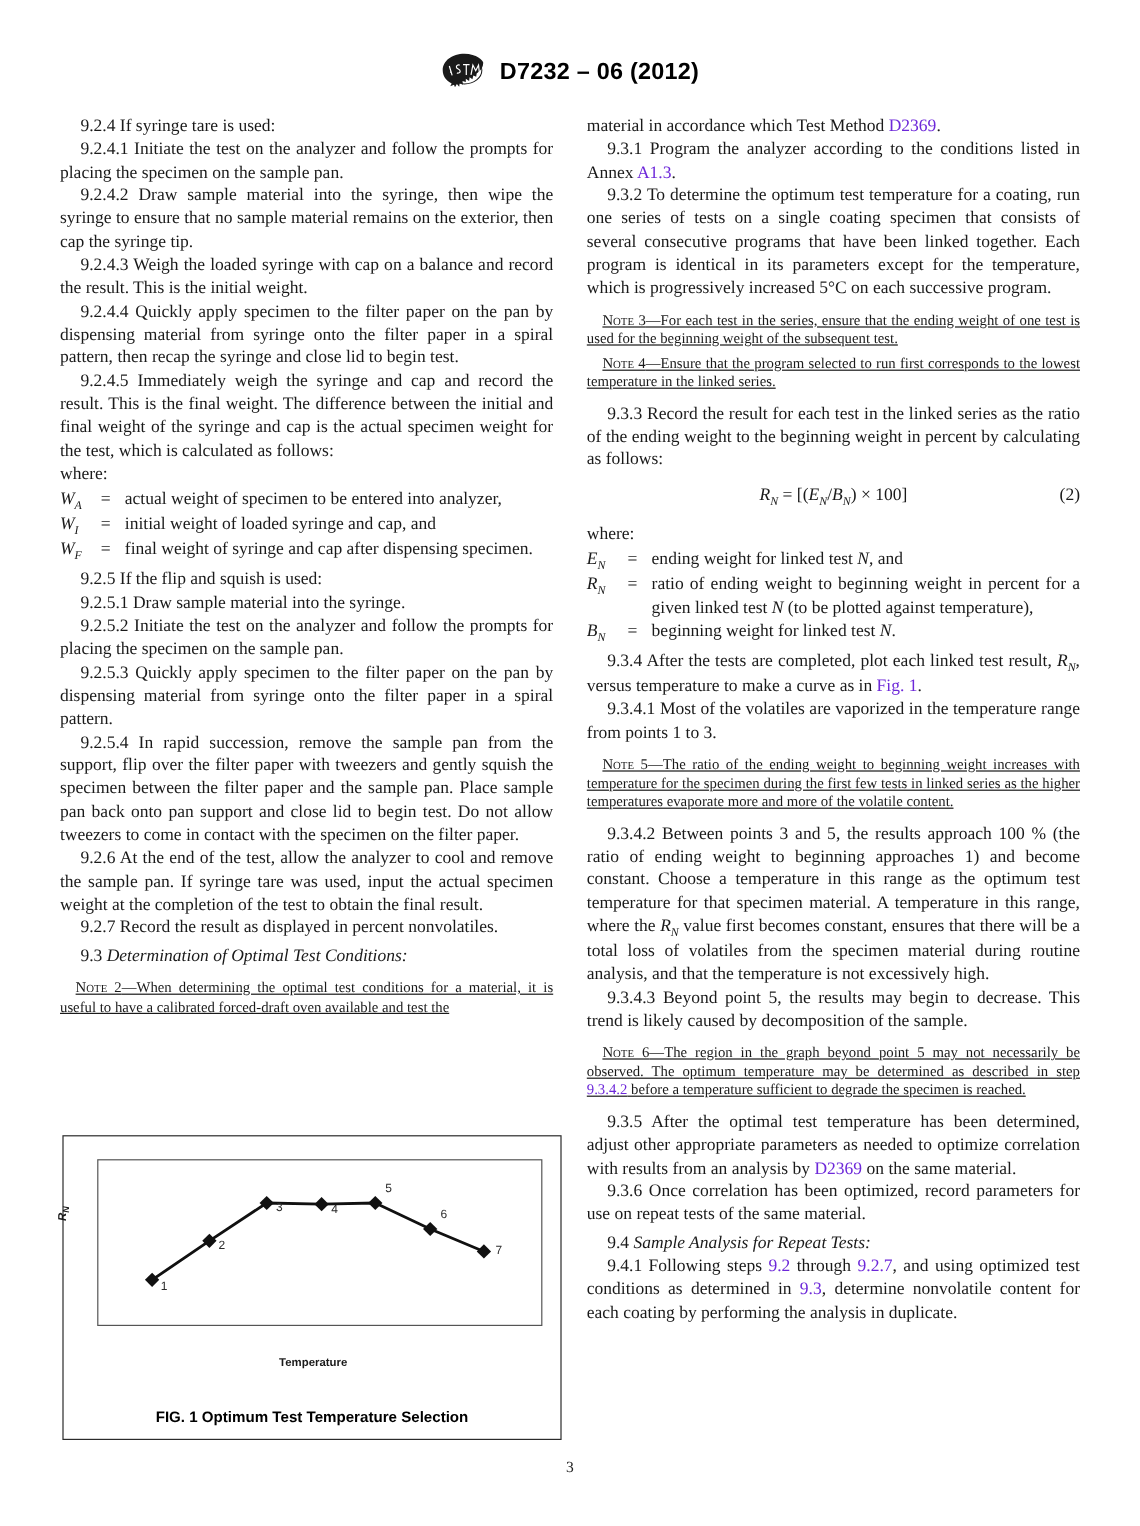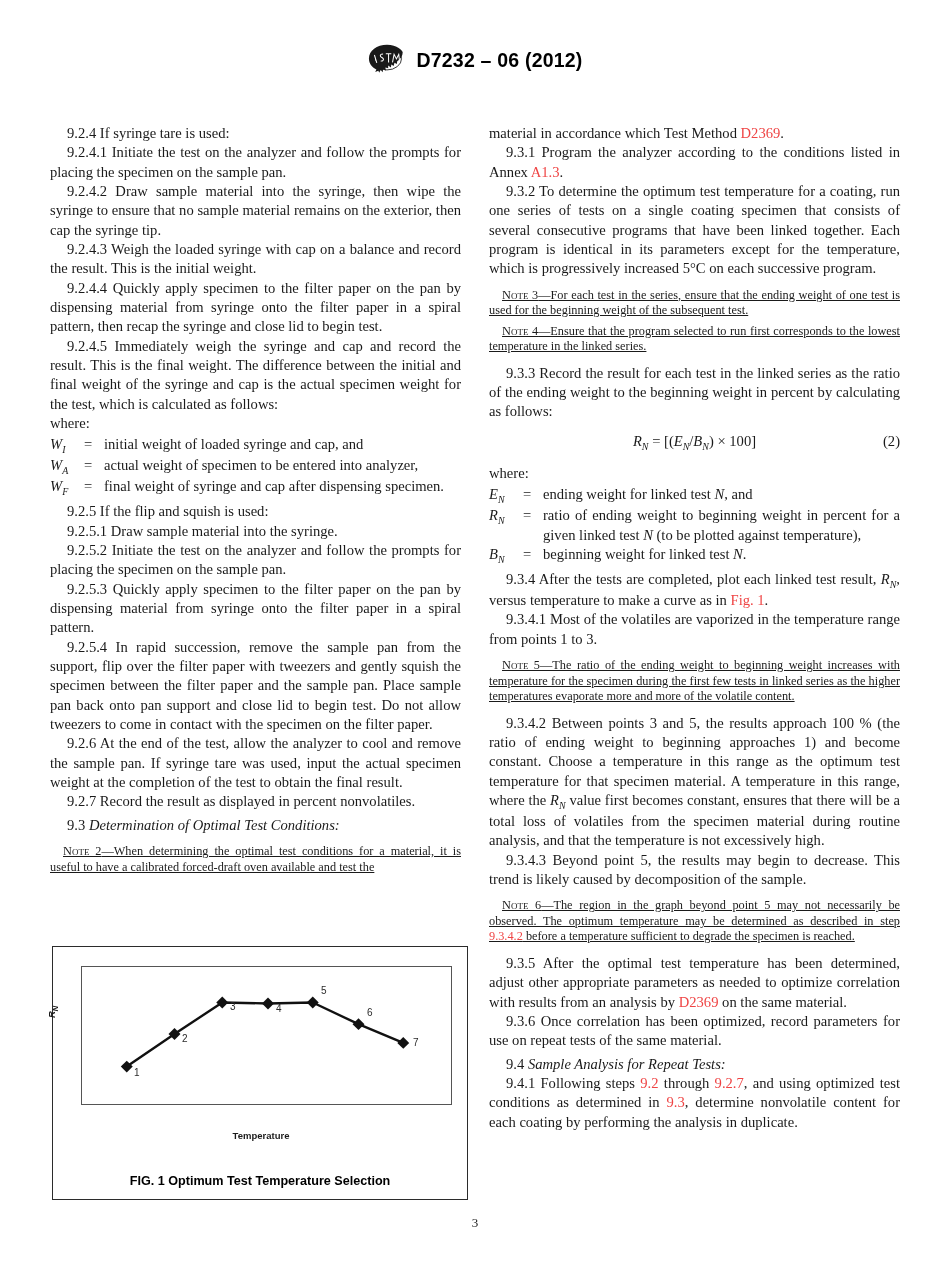--- a/index.html
+++ b/index.html
@@ -18,29 +18,29 @@
   .astm-logo{width:40px;height:33px;display:block;}
   .doc-title{
     font-family:"Liberation Sans","DejaVu Sans",sans-serif;
     font-weight:bold;font-size:19.5px;letter-spacing:.2px;color:#000;
     white-space:nowrap;
   }
 
   
   .col{position:absolute;top:96px;width:411px;
        font-size:14.6px;line-height:1.325;text-align:justify;
-       text-justify:inter-word;hyphens:none;margin-top:28px;}
+       text-justify:inter-word;hyphens:none;}
   .col-left{left:50px;}
   .col-right{left:489px;}
 
   p{margin:0;}
   .para{text-indent:17px;margin:0;}
   .cont{text-indent:0;}
   .ital{font-style:italic;}
-  .lnk{color:#ef4444;}
+  .lnk{color:#6d28d9;}
 
   
   .note{
     font-size:12.3px;line-height:1.265;text-align:justify;
     margin-top:9px;margin-bottom:9px;text-indent:13px;text-decoration:underline;
   }
   .note .nlabel{font-variant:small-caps;}
   .gap-s{height:4px;}
 
   
@@ -131,28 +131,28 @@
     <p class="para">9.2.4.3 Weigh the loaded syringe with cap on a balance and record the result. This is the initial weight.</p>
     <p class="para">9.2.4.4 Quickly apply specimen to the filter paper on the pan by dispensing material from syringe onto the filter paper in a spiral pattern, then recap the syringe and close lid to begin test.</p>
     <p class="para">9.2.4.5 Immediately weigh the syringe and cap and record the result. This is the final weight. The difference between the initial and final weight of the syringe and cap is the actual specimen weight for the test, which is calculated as follows:</p>
 
 
     <p>where:</p>
 
     <table class="wtable">
       <tbody>
           <tr>
+        <td class="sym"><i>W</i><sub>A</sub></td>
+        <td class="eqs">=</td>
+        <td class="def">actual weight of specimen to be entered into analyzer,</td>
+      </tr>
+      <tr>
         <td class="sym"><i>W</i><sub>I</sub></td>
         <td class="eqs">=</td>
         <td class="def">initial weight of loaded syringe and cap, and</td>
-      </tr>
-      <tr>
-        <td class="sym"><i>W</i><sub>A</sub></td>
-        <td class="eqs">=</td>
-        <td class="def">actual weight of specimen to be entered into analyzer,</td>
       </tr>
       <tr>
         <td class="sym"><i>W</i><sub>F</sub></td>
         <td class="eqs">=</td>
         <td class="def">final weight of syringe and cap after dispensing specimen.</td>
       </tr>
     </tbody>
       </table>
 
     <div class="gap-s"></div>

